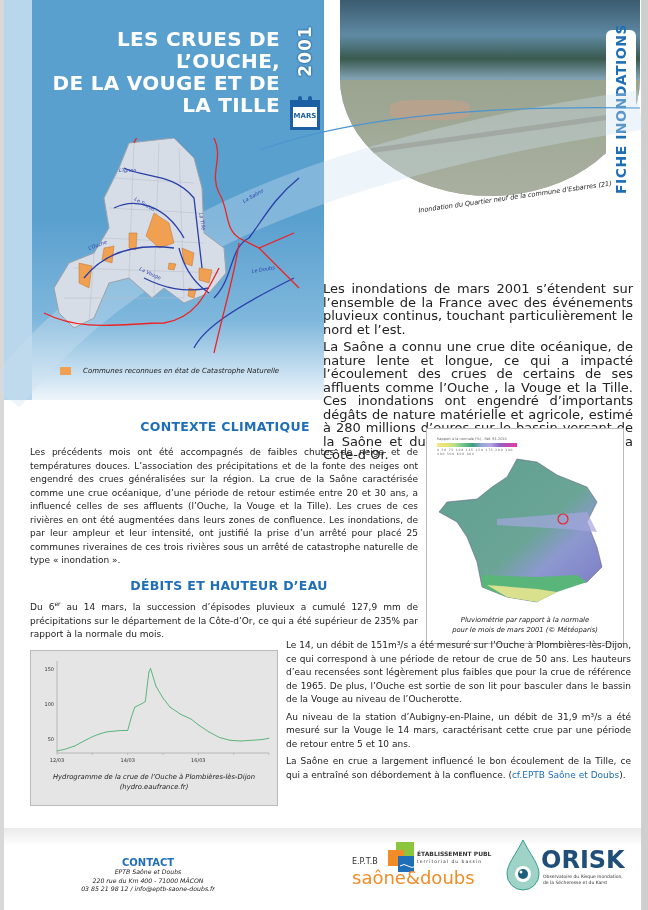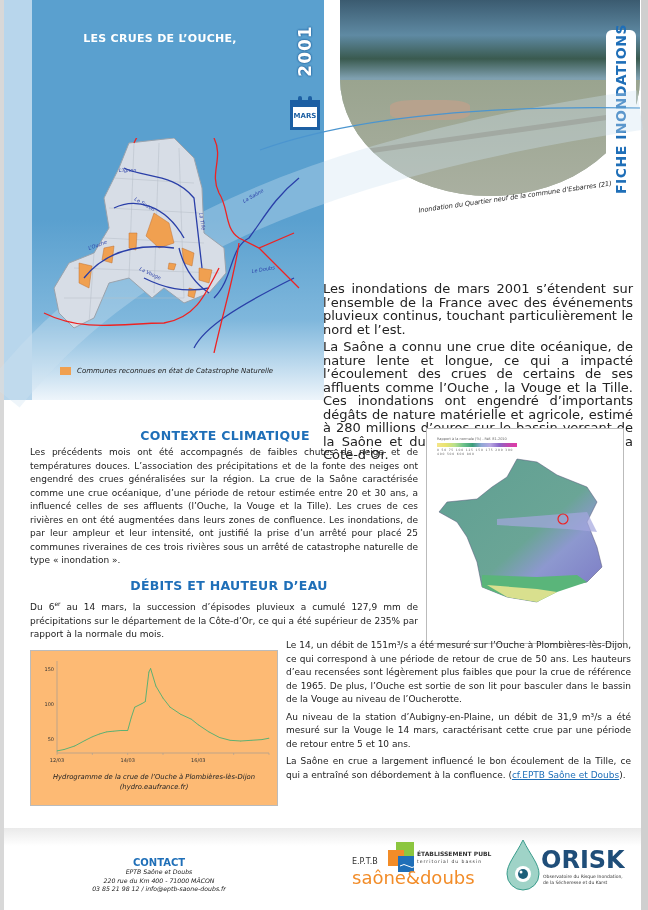--- a/index.html
+++ b/index.html
@@ -1,69 +1,70 @@
 <!DOCTYPE html>
 <html><head>
 <meta charset="utf-8">
 <style>
 *{box-sizing:border-box;margin:0;padding:0}
 html,body{width:648px;height:910px;overflow:hidden;background:#fff}
 body{font-family:"DejaVu Sans",sans-serif;color:#222;position:relative}
 .page{position:absolute;left:0;top:0;width:648px;height:910px;background:#fff;border-left:4px solid #d8d8d8;border-right:7px solid #cfcfcf}
 .header-left{position:absolute;left:4px;top:0;width:320px;height:400px;background:linear-gradient(180deg,#5aa0cf 0%,#5aa0cf 55%,#7fb7dc 80%,#eef5fb 100%)}
 .header-stripe{position:absolute;left:4px;top:0;width:28px;height:400px;background:#b8d6ec}
-.title{position:absolute;left:40px;top:28px;width:240px;text-align:center;color:#fff;font-family:"DejaVu Sans",sans-serif;font-weight:bold;font-size:11px;line-height:22px;letter-spacing:.3px;text-transform:uppercase}
+.title{position:absolute;left:40px;top:28px;width:240px;text-align:right;color:#fff;font-family:"DejaVu Sans",sans-serif;font-weight:bold;font-size:20px;line-height:22px;letter-spacing:.3px;text-transform:uppercase}
 .year{position:absolute;left:290px;top:28px;width:30px;height:46px;display:flex;align-items:center;justify-content:center}
 .year span{display:block;transform:rotate(-90deg);color:#fff;font-weight:bold;font-size:17px;letter-spacing:1px;text-shadow:0 0 2px #1c5b96,0 0 2px #1c5b96}
 .cal{position:absolute;left:290px;top:100px;width:30px;height:30px;background:#fff;border:3px solid #1c5fa3;border-top-width:7px}
 .cal::before,.cal::after{content:"";position:absolute;top:-11px;width:4px;height:8px;background:#1c5fa3;border-radius:2px}
 .cal::before{left:5px}.cal::after{right:5px}
 .cal span{display:block;text-align:center;font-size:7px;font-weight:bold;color:#1c5fa3;line-height:18px}
 .photo{position:absolute;left:340px;top:0;width:300px;height:196px;border-radius:0 0 50% 50%/0 0 60% 60%;overflow:hidden;background:linear-gradient(180deg,#3b5b70 0%,#5f8aa3 18%,#3a5a4f 30%,#7fa0b0 40%,#9aa996 55%,#8c9b8a 70%,#a3ab9c 100%)}
 .photo .water{position:absolute;left:0;top:80px;width:100%;height:120px;background:linear-gradient(180deg,#9aa48f,#aab0a1)}
 .photo .village{position:absolute;left:50px;top:100px;width:80px;height:20px;background:#b7a28d;border-radius:30%}
 .photo .dyke{position:absolute;left:20px;top:130px;width:280px;height:5px;background:#8a8a78;transform:rotate(-8deg)}
 .fiche{position:absolute;left:606px;top:30px;width:30px;height:158px;background:#fff;border-radius:6px;display:flex;align-items:center;justify-content:center}
 .fiche span{display:block;white-space:nowrap;transform:rotate(-90deg);color:#1f6fb8;font-weight:bold;font-size:14px;letter-spacing:.5px}
 .photo-caption{position:absolute;left:400px;top:193px;width:230px;font-style:italic;font-size:6.5px;color:#222;transform:rotate(-8deg);text-align:center}
 .map{position:absolute;left:34px;top:138px;width:270px;height:215px}
-.legend{position:absolute;left:60px;top:367px;display:flex;align-items:center;gap:6px}
+.legend{position:absolute;left:60px;top:367px;display:flex;align-items:center;gap:12px}
 .legend .sw{width:11px;height:8px;background:#f0a050}
 .legend span{font-style:italic;font-size:7px;color:#222}
 .intro{position:absolute;left:323px;top:282px;width:310px;font-size:13px;line-height:13.5px;text-align:justify}
 .intro p{margin-bottom:4px}
 .h2{position:absolute;color:#1f6fb8;font-weight:bold;font-size:12.5px;letter-spacing:.3px;text-transform:uppercase;text-align:center}
 .body-text{position:absolute;font-size:9px;line-height:13.5px;text-align:justify}
 .body-text p{margin-bottom:4px}
 .fr-map{position:absolute;left:426px;top:428px;width:198px;height:216px;border:1px solid #bbb;background:#fff}
 .fr-legend{position:absolute;left:10px;top:8px;width:80px}
 .fr-legend .lbl{font-size:3.5px;color:#666}
 .fr-legend .bar{height:4px;margin-top:2px;background:linear-gradient(90deg,#f4e58a,#e9e36f,#b8e08c,#6cc18a,#3b9e7a,#8fa7d6,#b8a7e2,#8b67c8,#c04ab0,#e13aa5)}
 .fr-legend .ticks{font-size:3px;color:#666;margin-top:1px;letter-spacing:.8px}
 .fr-caption{position:absolute;left:0;bottom:8px;width:100%;text-align:center;font-style:italic;font-size:6.8px;line-height:9.5px;color:#222}
-.hydro{position:absolute;left:30px;top:650px;width:248px;height:156px;border:1px solid #bbb;background:#fdba74}
+.hydro{position:absolute;left:30px;top:650px;width:248px;height:156px;border:1px solid #bbb;background:#e5e5e5}
 .hydro-caption{position:absolute;left:0;top:122px;width:100%;text-align:center;font-style:italic;font-size:6.8px;line-height:9.5px;color:#222}
-.link{color:#1f6fb8;text-decoration:underline}
+.link{color:#1f6fb8;}
 .footer-shadow{position:absolute;left:4px;top:828px;width:637px;height:18px;background:linear-gradient(180deg,#eaeaea,#fff)}
-.contact{position:absolute;left:59px;top:857px;width:200px;text-align:center}
+.contact{position:absolute;left:48px;top:857px;width:200px;text-align:center}
 .contact .h{color:#1f6fb8;font-weight:bold;font-size:10px}
 .contact div.l{font-style:italic;font-size:6.2px;line-height:8.5px;color:#222}
 .eptb{position:absolute;left:352px;top:840px;width:140px;height:50px}
 .orisk{position:absolute;left:505px;top:838px;width:120px;height:54px}
 </style>
 </head>
 <body>
 
 <div class="page"></div>
 
 <div class="header-left"></div>
 <div class="header-stripe"></div>
 
 <div class="title">
   <div>Les crues de l’Ouche,</div>
+  <div>de la Vouge et de la Tille</div>
 </div>
 
 <div class="year">
     <span>2001</span>
   </div>
 <div class="cal">
     <span>MARS</span>
   </div>
 
 <div class="photo">
@@ -127,21 +128,21 @@
 <div class="legend">
   <div class="sw"></div>
   <span>Communes reconnues en état de Catastrophe Naturelle</span>
 </div>
 
 <div class="intro">
   <p>Les inondations de mars 2001 s’étendent sur l’ensemble de la France avec des événements pluvieux continus, touchant particulièrement le nord et l’est.</p>
   <p>La Saône a connu une crue dite océanique, de nature lente et longue, ce qui a impacté l’écoulement des crues de certains de ses affluents comme l’Ouche , la Vouge et la Tille. Ces inondations ont engendré d’importants dégâts de nature matérielle et agricole, estimé à 280 millions d’euros sur le bassin versant de la Saône et du Doubs, et 540 000 € pour la Côte-d’Or.</p>
 </div>
 
-<div class="h2" style="left:30px;top:428px;width:390px">Contexte climatique</div>
+<div class="h2" style="left:30px;top:419px;width:390px">Contexte climatique</div>
 <div class="body-text" style="left:30px;top:446px;width:388px">
   <p>Les précédents mois ont été accompagnés de faibles chutes de neige et de températures douces. L’association des précipitations et de la fonte des neiges ont engendré des crues généralisées sur la région. La crue de la Saône caractérisée comme une crue océanique, d’une période de retour estimée entre 20 et 30 ans, a influencé celles de ses affluents (l’Ouche, la Vouge et la Tille). Les crues de ces rivières en ont été augmentées dans leurs zones de confluence. Les inondations, de par leur ampleur et leur intensité, ont justifié la prise d’un arrêté pour placé 25 communes riveraines de ces trois rivières sous un arrêté de catastrophe naturelle de type « inondation ».</p>
 </div>
 
 <div class="fr-map">
   <div class="fr-legend">
     <div class="lbl">Rapport à la normale (%) - Réf. 81-2010</div>
     <div class="bar"></div>
     <div class="ticks">0 50 75 100 125 150 175 200 300 400 500 600 800</div>
   </div>
@@ -153,20 +154,24 @@
         <stop offset="0.7" stop-color="#8d98cf"></stop>
         <stop offset="1" stop-color="#7a78c4"></stop>
       </linearGradient>
     </defs>
     <path d="M80,2 L100,5 L120,18 L150,30 L160,45 L150,65 L160,90 L165,110 L150,125 L120,130 L100,145 L70,140 L45,130 L40,105 L30,80 L20,65 L2,55 L10,45 L40,42 L55,30 L70,20 Z" fill="url(#frg)" stroke="#557" stroke-width="0.5"></path>
     <path d="M45,118 L100,120 L140,118 L150,125 L120,135 L100,145 L70,140 L45,130 Z" fill="#5ab57a"></path>
     <path d="M50,128 L100,132 L120,135 L100,145 L70,140 Z" fill="#d9e08e"></path>
     <path d="M60,62 L150,55 L160,75 L130,72 L60,68 Z" fill="#a4a6de" opacity="0.7"></path>
     <circle cx="126" cy="62" r="5" fill="none" stroke="#e22" stroke-width="1.2"></circle>
   </svg>
+  <div class="fr-caption">
+    <div>Pluviométrie par rapport à la normale</div>
+    <div>pour le mois de mars 2001 (© Météoparis)</div>
+  </div>
 </div>
 
 <div class="h2" style="left:34px;top:578px;width:390px">Débits et hauteur d’eau</div>
 <div class="body-text" style="left:30px;top:597px;width:388px">
   <p><span>Du 6</span><sup style="font-size:6px">er</sup><span> au 14 mars, la succession d’épisodes pluvieux a cumulé 127,9 mm de précipitations sur le département de la Côte-d’Or, ce qui a été supérieur de 235% par rapport à la normale du mois.</span></p>
 </div>
 
 <div class="hydro">
   <svg id="hydro-svg" width="246" height="120">
       <line x1="26" y1="10" x2="26" y2="102" stroke="#999" stroke-width="0.6"></line>

